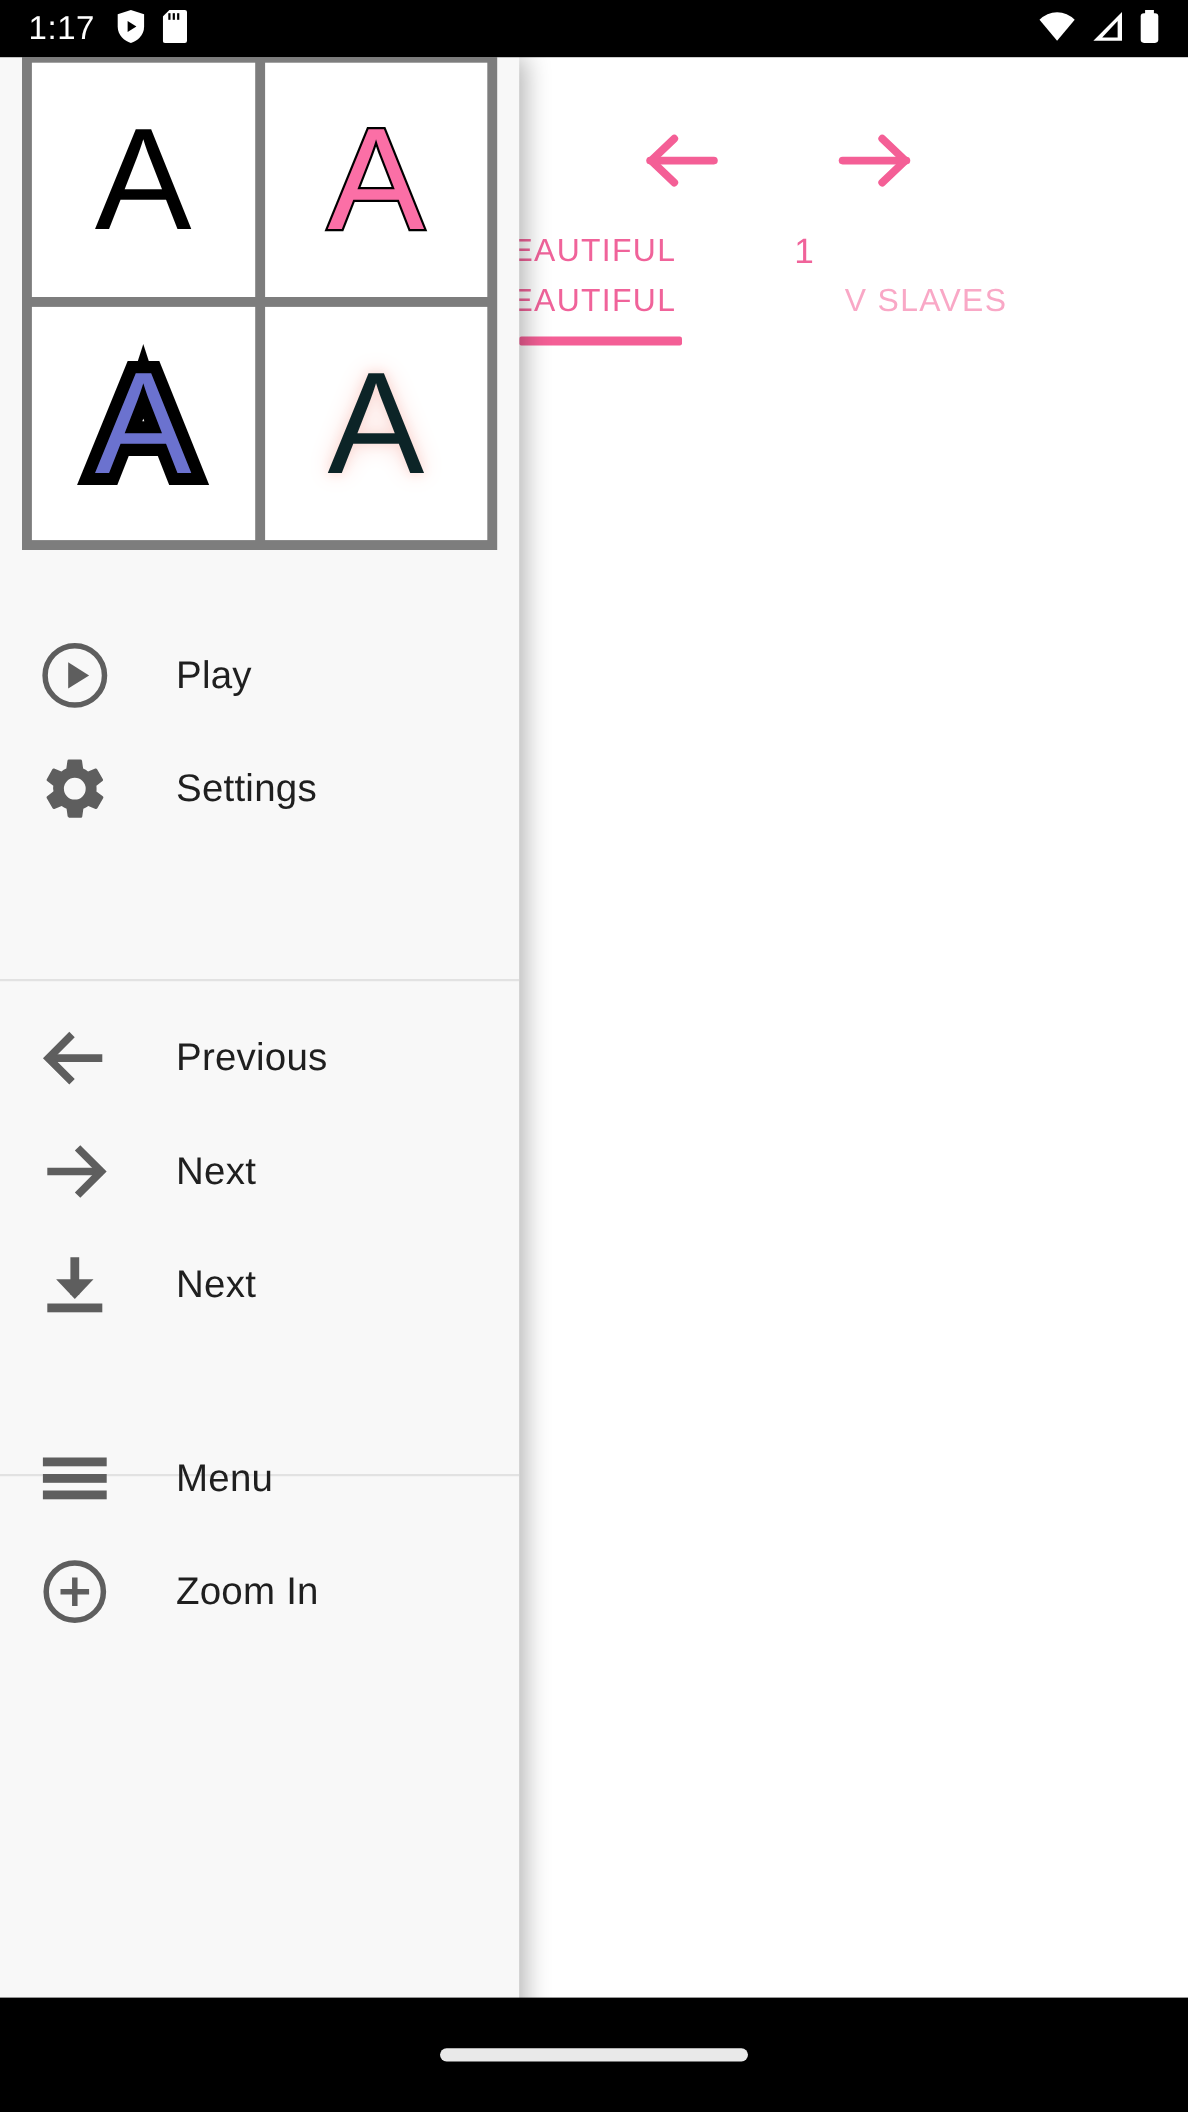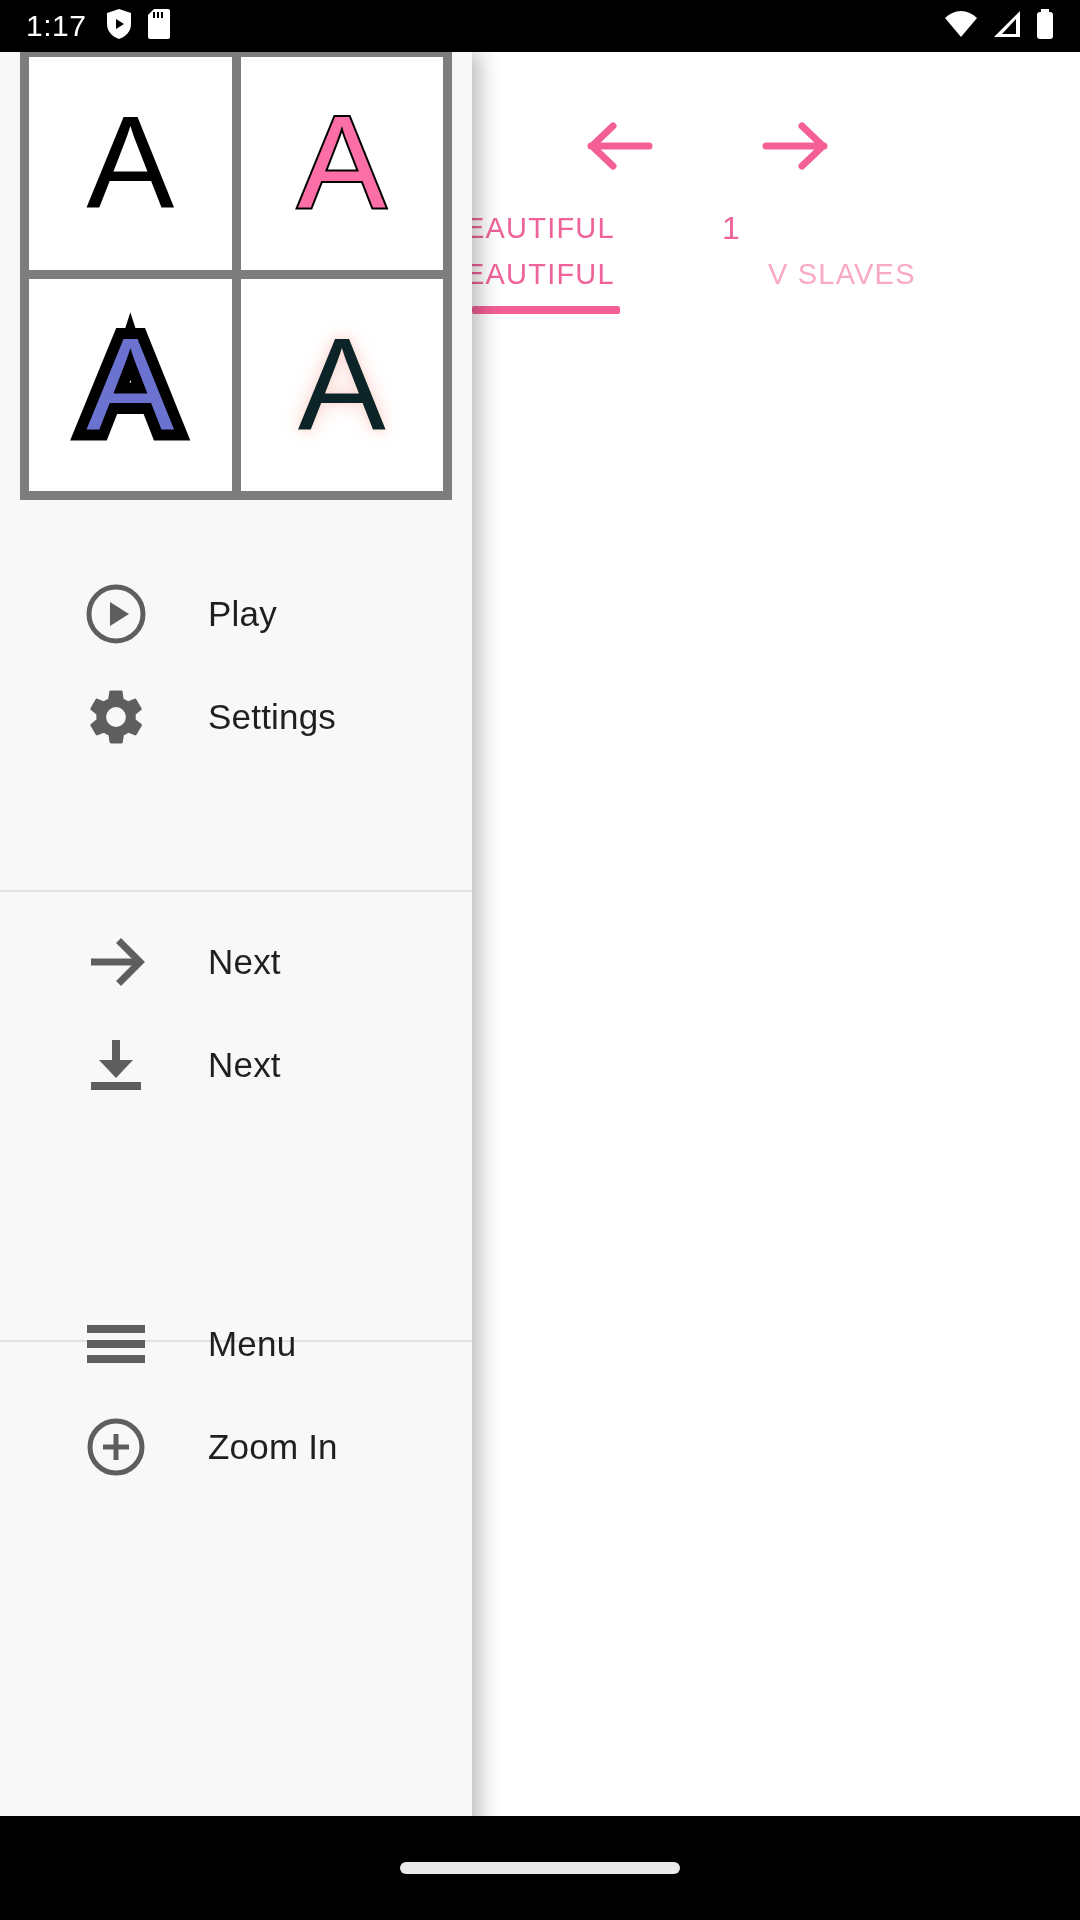--- a/index.html
+++ b/index.html
@@ -104,21 +104,21 @@
     display:flex; align-items:center; justify-content:center;
     font-size:132px; line-height:1;
     font-family:"Liberation Sans", sans-serif;
   }
   .sc-plain{ color:#000; }
   .sc-pink{ color:#fb6fa6; -webkit-text-stroke:4px #000; paint-order:stroke fill; }
   .sc-blue{ color:#6b72cf; -webkit-text-stroke:22px #000; paint-order:stroke fill; }
   .sc-shadow{ color:#0c2427; text-shadow:0 0 22px #fbd9d4, 0 0 10px #fbd9d4; }
 
   
-  .drawer-section{ position:absolute; left:0; width:472px;padding-left:48px; }
+  .drawer-section{ position:absolute; left:0; width:472px; }
   .d-item{
     display:flex; align-items:center;
     height:103px; padding-left:24px;
   }
   .d-icon{
     width:88px; min-width:88px; height:88px;
     display:flex; align-items:center; justify-content:center;
   }
   .d-label{
     font-size:35px; color:#1f1f1f; margin-left:48px; letter-spacing:.2px;
@@ -216,20 +216,29 @@
         </svg>
       </span>
       <span class="d-label">Settings</span>
     </div>
   </div>
 
   <div class="d-divider" style="top:838px;"></div>
 
   <div class="drawer-section" style="top:858px;">
 
+    <div class="d-item">
+      <span class="d-icon">
+        <svg width="62" height="56" viewBox="0 0 62 56">
+          <path d="M6 28 H56" stroke="#5e5e5e" stroke-width="7" fill="none"></path>
+          <path d="M26 9 L7 28 L26 47" stroke="#5e5e5e" stroke-width="7" fill="none" stroke-linecap="square"></path>
+        </svg>
+      </span>
+      <span class="d-label">Previous</span>
+    </div>
 
     <div class="d-item">
       <span class="d-icon">
         <svg width="62" height="56" viewBox="0 0 62 56">
           <path d="M6 28 H56" stroke="#5e5e5e" stroke-width="7" fill="none"></path>
           <path d="M36 9 L55 28 L36 47" stroke="#5e5e5e" stroke-width="7" fill="none" stroke-linecap="square"></path>
         </svg>
       </span>
       <span class="d-label">Next</span>
     </div>

